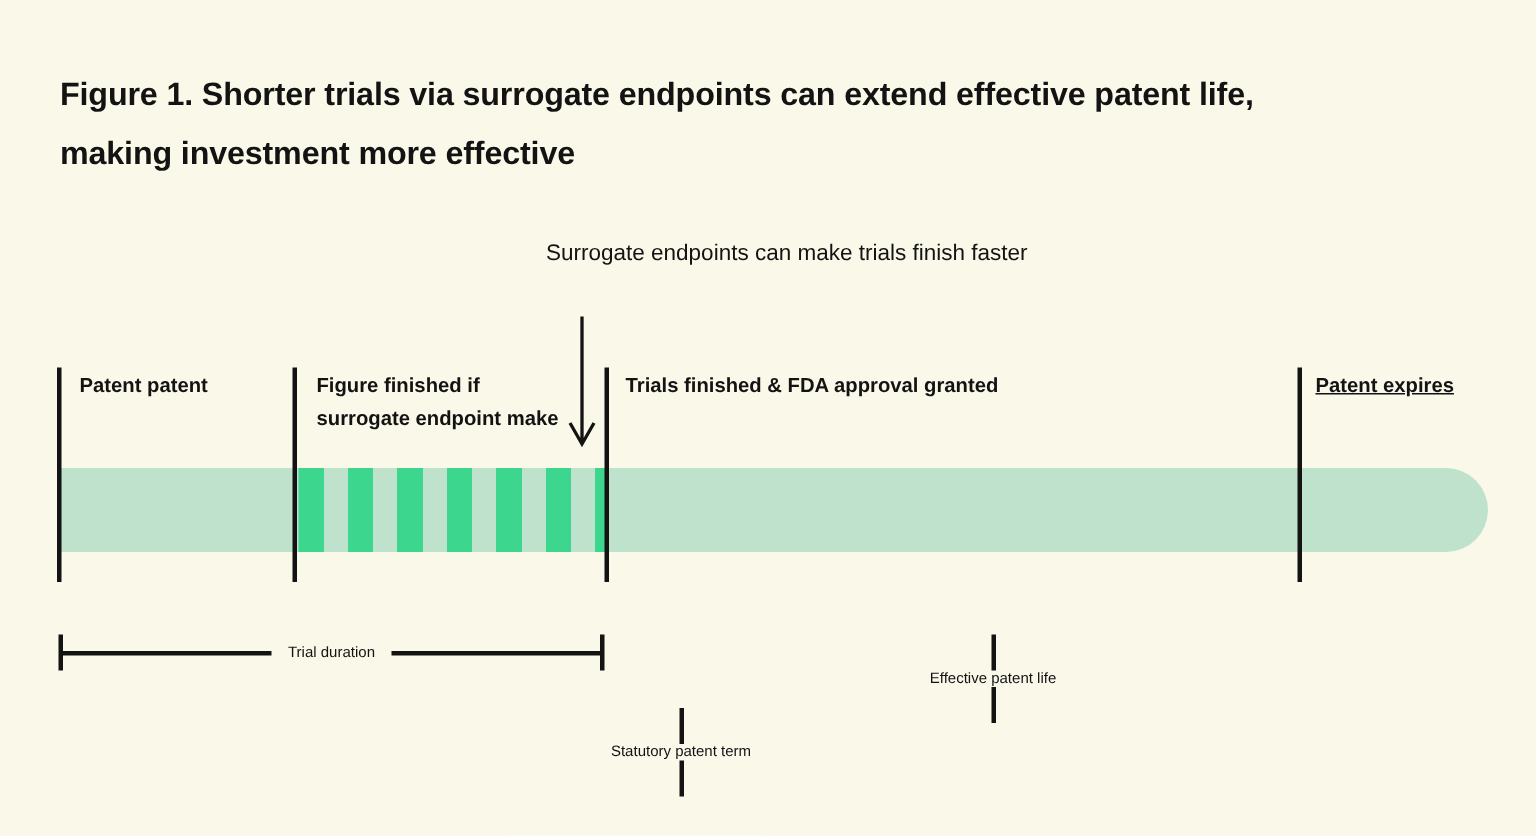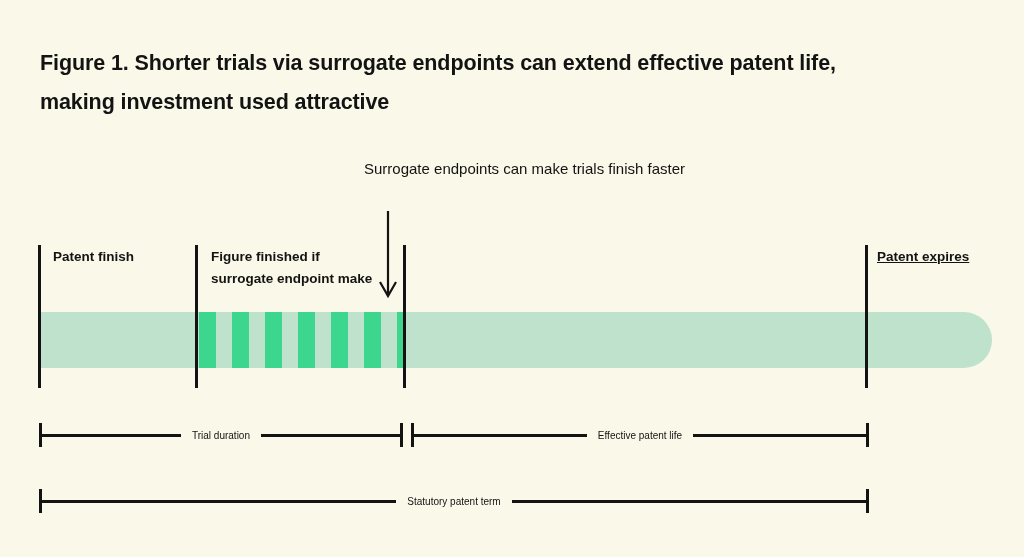--- a/index.html
+++ b/index.html
@@ -110,56 +110,57 @@
     background: var(--color-ink, #131313);
   }
   .mlabel {
     flex: 0 0 auto;
     padding: 0 11px;
     font-size: 10px;
     font-weight: 400;
     white-space: nowrap;
   }
   .measure-trial     { left: 39px;  top: 423px; width: 364px; }
-  .measure-effective { left: 411px; top: 423px; width: 458px; }
-  .measure-statutory { left: 39px;  top: 489px; width: 830px; }
+  .measure-effective { left: 411px; top: 423px; width: 502px; flex-direction: column; }
+  .measure-statutory { left: 39px;  top: 472px; width: 830px; flex-direction: column; }
 </style>
 </head>
 <body>
 
 <div class="stage">
 
   <div class="title">
     <div>Figure 1. Shorter trials via surrogate endpoints can extend effective patent life,</div>
-    <div>making investment used attractive</div>
+    <div>making investment more effective</div>
   </div>
 
   <div class="annotation">
     <div>Surrogate endpoints can make trials finish faster</div>
   </div>
 
   <svg class="arrow-svg" width="24" height="92" viewBox="0 0 24 92">
     <path d="M12 1 V84 M4 72 L12 86 L20 72" fill="none" stroke="#131313" stroke-width="2.2"></path>
   </svg>
 
   <div class="bar"></div>
   <div class="bar-stripes"></div>
 
   <div class="tick tick-1"></div>
   <div class="tick tick-2"></div>
   <div class="tick tick-3"></div>
   <div class="tick tick-4"></div>
 
-  <div class="tick-label tl-1">Patent finish</div>
+  <div class="tick-label tl-1">Patent patent</div>
 
   <div class="tick-label tl-2">
     <div>Figure finished if</div>
     <div>surrogate endpoint make</div>
   </div>
 
+  <div class="tick-label tl-3">Trials finished &amp; FDA approval granted</div>
 
   <div class="tick-label tl-4">Patent expires</div>
 
   <div class="measure measure-trial">
     <span class="cap"></span>
     <span class="mline"></span>
     <span class="mlabel">Trial duration</span>
     <span class="mline"></span>
     <span class="cap"></span>
   </div>

